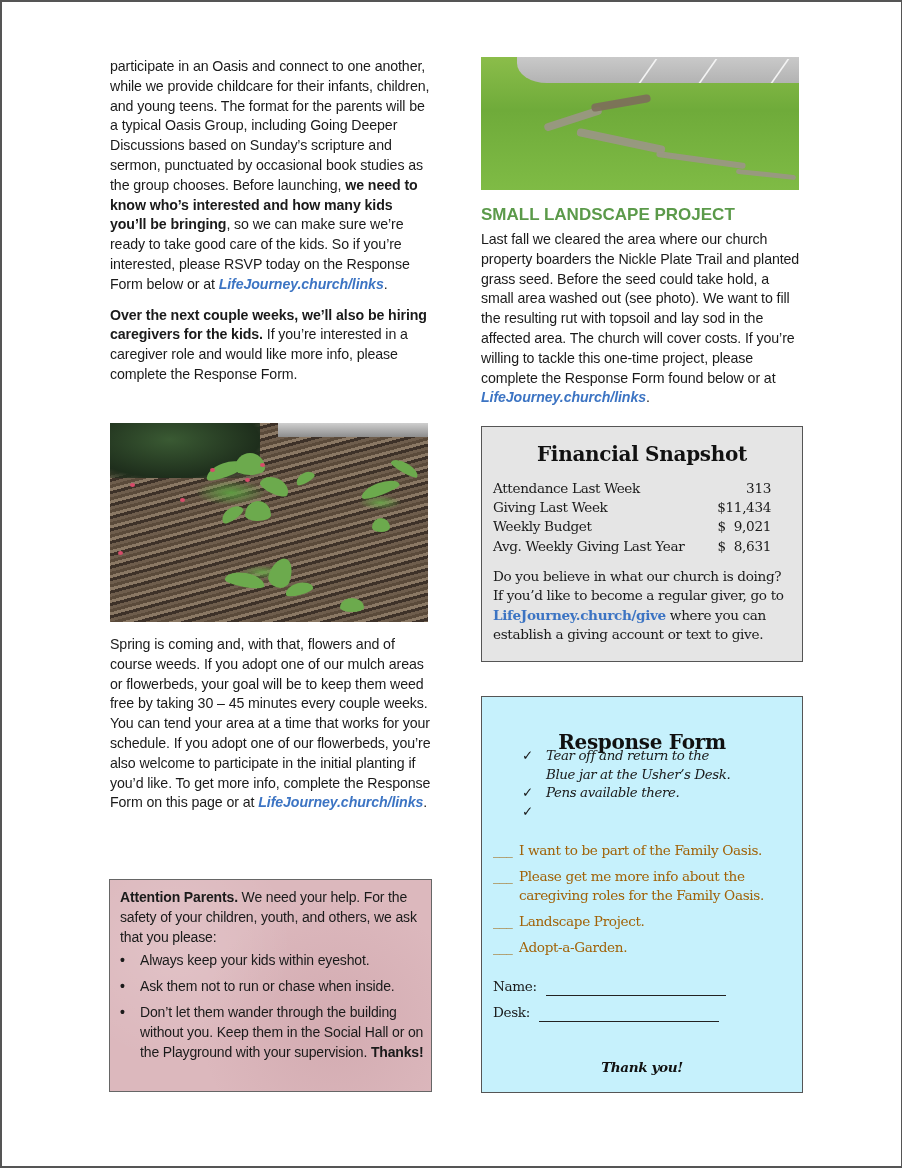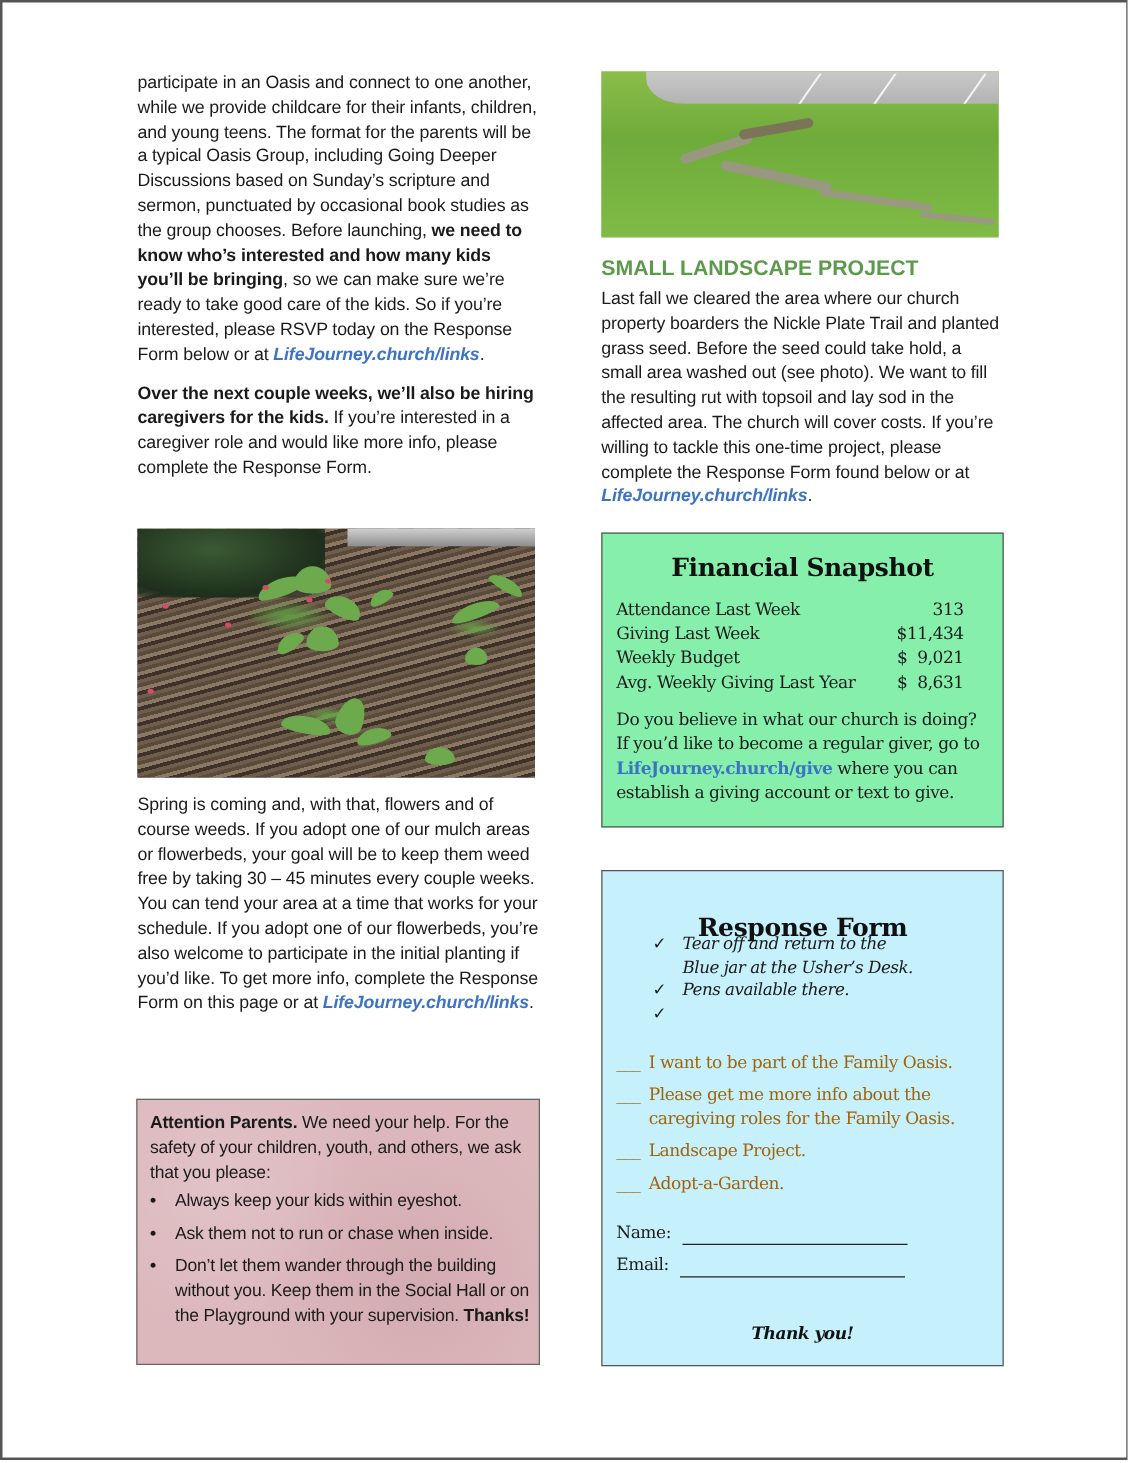--- a/index.html
+++ b/index.html
@@ -43,21 +43,21 @@
       background:
         linear-gradient(168deg, rgba(0,0,0,0) 30%, rgba(0,0,0,0) 31%),
         linear-gradient(180deg, #8bbd4a 0%, #6fab3a 40%, #7fbb45 100%);
     }
     #grass-photo .pavement { position: absolute; left: 36px; top: 0; width: 282px; height: 26px;
       background: linear-gradient(180deg, #c9c9c9, #b3b3b3); border-bottom-left-radius: 30px 20px; }
     #grass-photo .pavement .stripe { position: absolute; top: 2px; width: 2px; height: 24px; background: #f3f3f3; transform: skewX(-35deg); }
     #grass-photo .rut { position: absolute; height: 8px; background: #9b9686; border-radius: 4px; opacity: 0.9; }
     
     .fin-box { position: absolute; left: 479px; top: 424px; width: 322px; height: 236px;
-      background: #86efac; border: 1.5px solid #555; box-sizing: border-box; }
+      background: #e5e5e5; border: 1.5px solid #555; box-sizing: border-box; }
     .fin-title { font-family: "DejaVu Serif", serif; font-weight: bold; font-size: 20px; text-align: center; margin-top: 15px; color: #111; letter-spacing: -0.3px; }
     .fin-table { position: absolute; left: 11px; top: 52px; width: 278px; font-family: "DejaVu Serif", serif; font-size: 13.6px; line-height: 19.2px; color: #1a1a1a; }
     .fin-row { display: flex; justify-content: space-between; white-space: pre; letter-spacing: -0.35px; }
     .fin-text { position: absolute; left: 11px; top: 140px; width: 300px; font-family: "DejaVu Serif", serif; font-size: 13.6px; line-height: 19.4px; color: #1a1a1a; letter-spacing: -0.35px; }
     .fin-link { color: #3c74c3; font-weight: bold; }
     .resp-box { position: absolute; left: 479px; top: 694px; width: 322px; height: 397px;
       background: #c6f1fc; border: 1.5px solid #555; box-sizing: border-box; }
     .resp-title { font-family: "DejaVu Serif", serif; font-weight: bold; font-size: 20px; text-align: center; margin-top: 33px; color: #111; letter-spacing: -0.3px; }
     .resp-notes { position: absolute; left: 40px; top: 50px; width: 280px; font-family: "DejaVu Serif", serif; font-style: italic; font-size: 13.4px; line-height: 18.6px; color: #1a1a1a; letter-spacing: -0.4px; }
     .note { display: flex; }
@@ -199,20 +199,20 @@
           <span class="blank">___</span>
           <span>Adopt-a-Garden.</span>
         </div>
     </div>
     <div class="resp-fields">
       <div class="field">
           <span>Name:</span>
           <span class="line" style="width:180px;"></span>
         </div>
       <div class="field">
-          <span>Email:</span>
+          <span>Desk:</span>
           <span class="line" style="width:180px;"></span>
         </div>
     </div>
     <div class="thanks">Thank you!</div>
   </div>
 
 </div>
 
 </body></html>

